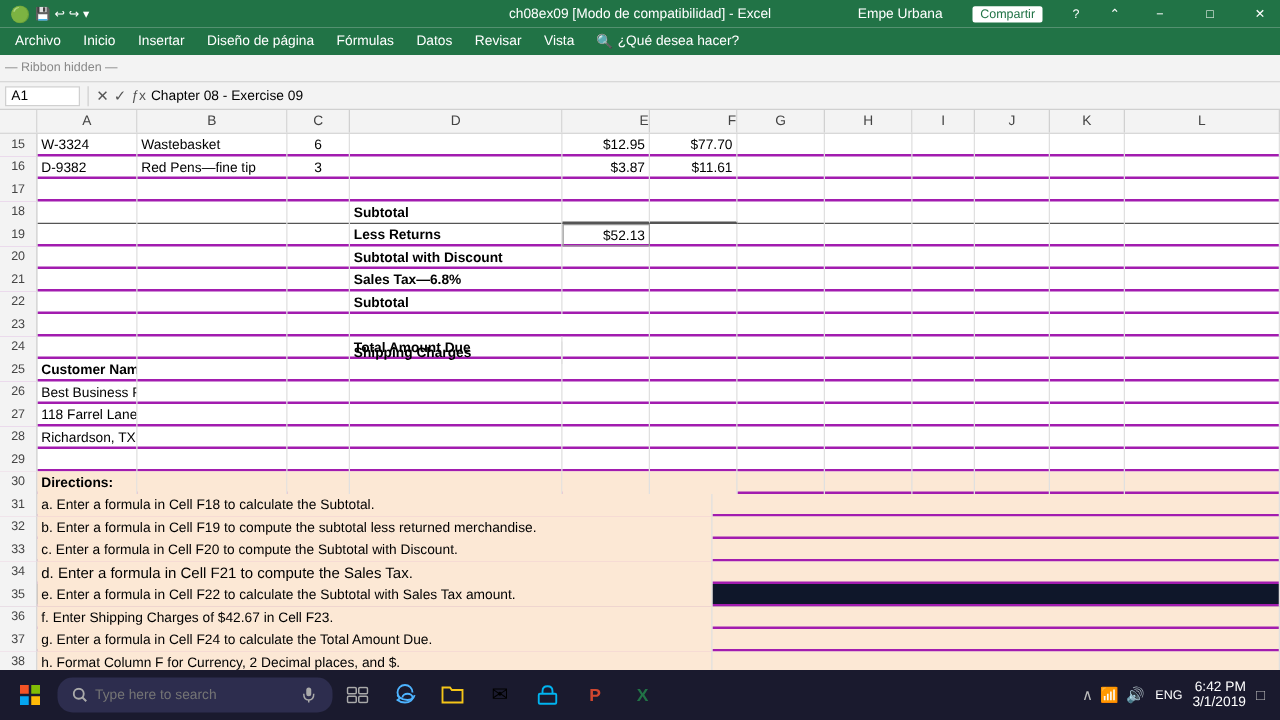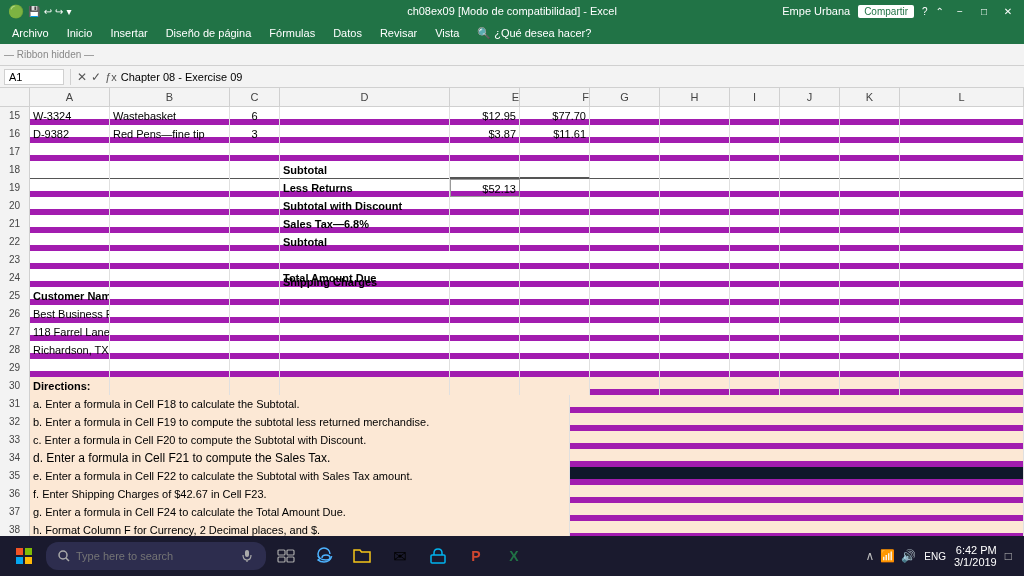--- a/index.html
+++ b/index.html
@@ -11,21 +11,21 @@
       background: #217346;
       color: white;
       display: flex;
       align-items: center;
       justify-content: space-between;
       padding: 0 8px;
       font-size: 11px;
     }
     #title-bar .title-left { display: flex; align-items: center; gap: 4px; }
     #title-bar .title-center { position: absolute; left: 50%; transform: translateX(-50%); font-size: 11px; color: white; }
-    #title-bar .title-right { display: flex; align-items: center; gap: 8px; margin-left: auto; }
+    #title-bar .title-right { display: flex; align-items: center; gap: 24px; margin-left: auto; }
     .win-btn { width: 16px; height: 16px; display: flex; align-items: center; justify-content: center; font-size: 10px; cursor: pointer; color: white; }
 
     
     #menu-bar {
       height: 22px;
       background: #217346;
       color: white;
       display: flex;
       align-items: center;
       padding: 0 4px;
@@ -98,21 +98,21 @@
 
     
     #rows-container {
       flex: 1;
       overflow-y: auto;
       overflow-x: hidden;
       background: white;
     }
     .spreadsheet-row {
       display: flex;
-      border-bottom: 6px solid #a21caf;
+      border-bottom: 2px solid #a21caf;
       height: 18px;
     }
     .row-num {
       width: 30px;
       min-width: 30px;
       height: 18px;
       border-right: 1px solid #d0d0d0;
       text-align: center;
       line-height: 18px;
       font-size: 10px;

